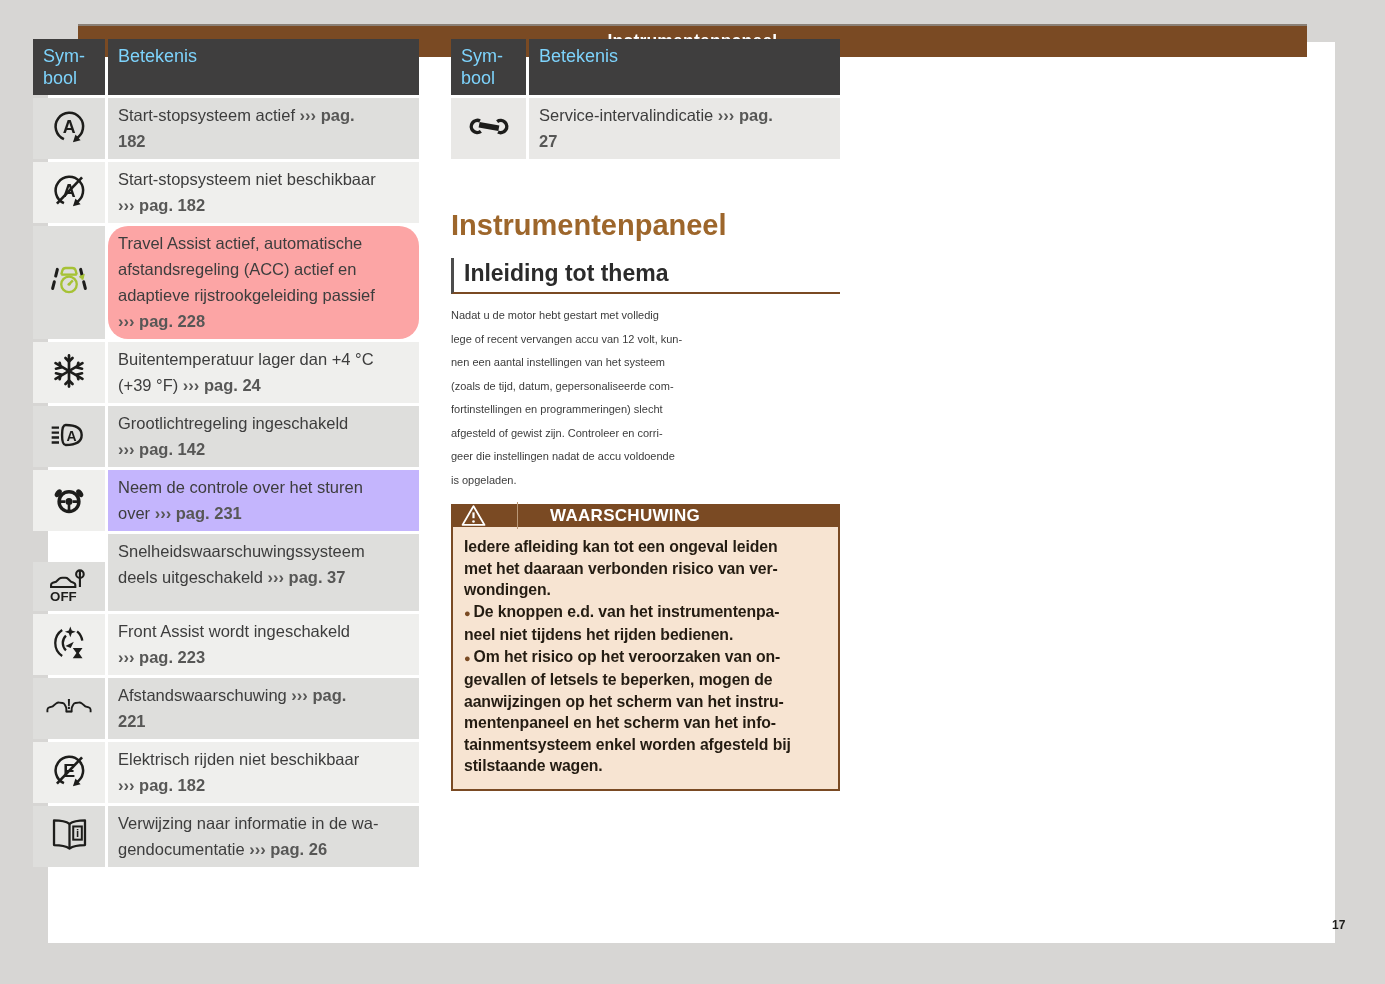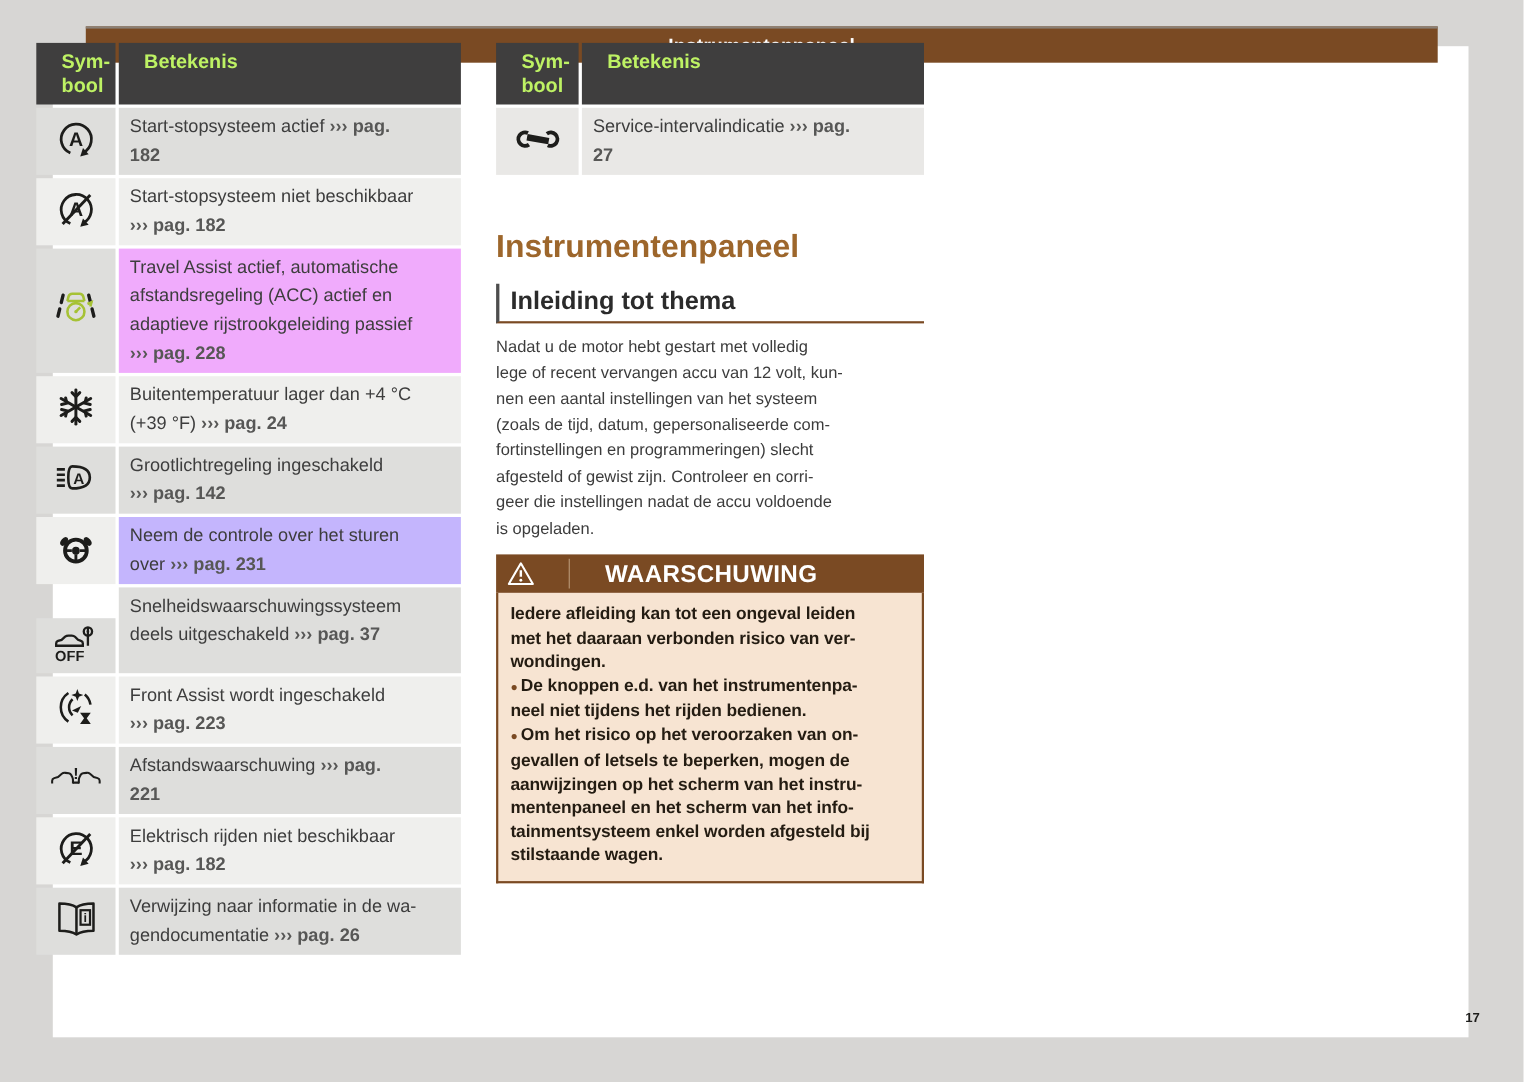--- a/index.html
+++ b/index.html
@@ -17,42 +17,42 @@
     color:#fff;font-weight:bold;font-size:17.5px;letter-spacing:.2px;
   }
   .pagenum{position:absolute;left:1332px;top:918px;font-weight:bold;font-size:12px;color:#1d1d1b;}
 
   .col-left{position:absolute;left:33px;top:39px;width:386px;}
   .col-right{position:absolute;left:451px;top:39px;width:389px;}
 
   .symtable{display:grid;grid-template-columns:72px 311px;gap:3px;}
   .symtable.svc{grid-template-columns:75px 311px;}
   .cell-h{
-    background:var(--thead,#3f3e3e);color:#bef264;font-weight:bold;font-size:18px;
-    line-height:22px;padding:6px 23px;white-space:pre-line;
+    background:var(--thead,#3f3e3e);color:#7dd3fc;font-weight:normal;font-size:18px;
+    line-height:22px;padding:6px 10px;white-space:pre-line;
   }
   .cell-icon{display:flex;align-items:center;justify-content:center;padding:4px 2px;}
   .cell-desc{
     color:#3d3d3d;font-size:16.5px;line-height:26px;
     padding:4px 6px 5px 10px;white-space:pre-line;
   }
   .ref{color:#575756;font-weight:bold;}
 
   .h1{color:var(--h1brown,#9d662b);font-size:29px;font-weight:bold;margin:50px 0 0 0;line-height:33px;}
   .h2{
     margin-top:16px;font-size:23px;font-weight:bold;color:#2b2b2b;line-height:26px;
     border-left:3px solid #4d4d4d;border-bottom:2px solid var(--accent,#7a4a23);
     padding:2px 0 6px 10px;
   }
-  .intro{margin-top:10px;font-size:15px;line-height:23.5px;color:#3c3c3c;white-space:pre-line;}
+  .intro{margin-top:10px;font-size:11px;line-height:23.5px;color:#3c3c3c;white-space:pre-line;}
 
   .warnbox{margin-top:12px;}
   .warnhead{
-    background:var(--accent,#7a4a26);height:35px;display:flex;align-items:center;
-    color:#fff;font-weight:bold;font-size:22px;letter-spacing:.3px;padding:0 8px;gap:24px;
+    background:var(--accent,#7a4a26);height:23px;display:flex;align-items:center;
+    color:#fff;font-weight:bold;font-size:17px;letter-spacing:.3px;padding:0 8px;gap:24px;
   }
   .warnhead .tri{display:flex;align-items:center;margin:0 7px 0 2px;}
   .warnhead .sep{width:1px;height:27px;background:#b99877;margin-right:8px;}
   .warnbody{
     border:2px solid var(--accent,#7a4a26);border-top:none;box-sizing:border-box;
     background:var(--warnbg,#f7e4d2);
     padding:9px 10px 12px 11px;color:#241c12;font-weight:bold;
     font-size:15.8px;line-height:21.5px;letter-spacing:-0.1px;
   }
   .warnlead{white-space:pre-line;}
@@ -101,21 +101,21 @@
             <g stroke="#a6c235" stroke-width="1.7" fill="none">
               <path d="M9.4 8.4 l0.8-3 q0.5-1.8 2.4-1.8 h4.8 q1.9 0 2.4 1.8 l0.8 3"></path>
               <path d="M9.4 8.4 h11.2"></path>
               <circle cx="15" cy="15.4" r="5.6"></circle>
               <path d="M15 15.4 l2.8-2.8"></path>
               <path d="M22.6 10.4 l2.6-1.2 -0.7 2.8"></path>
             </g>
             <circle cx="15" cy="15.4" r="1.1" fill="#a6c235"></circle>
           </svg></span>
       </div>
-      <div class="cell-desc" style="background: #f0abfc;"><span>Travel Assist actief, automatische
+      <div class="cell-desc" style="background: #fca5a5; border-radius: 20px;"><span>Travel Assist actief, automatische
 afstandsregeling (ACC) actief en
 adaptieve rijstrookgeleiding passief
 </span><span class="ref">››› pag. 228</span></div>
       <div class="cell-icon" style="background: rgb(239, 239, 237);">
         <span><svg width="34" height="38" viewBox="0 0 24 26">
             <g stroke="#1d1d1b" stroke-width="1.9" stroke-linecap="round" fill="none">
               <line x1="12" y1="2" x2="12" y2="24"></line>
               <line x1="2.5" y1="7.5" x2="21.5" y2="18.5"></line>
               <line x1="21.5" y1="7.5" x2="2.5" y2="18.5"></line>
               <path d="M9.5 3.8 L12 6.3 L14.5 3.8 M9.5 22.2 L12 19.7 L14.5 22.2"></path>

